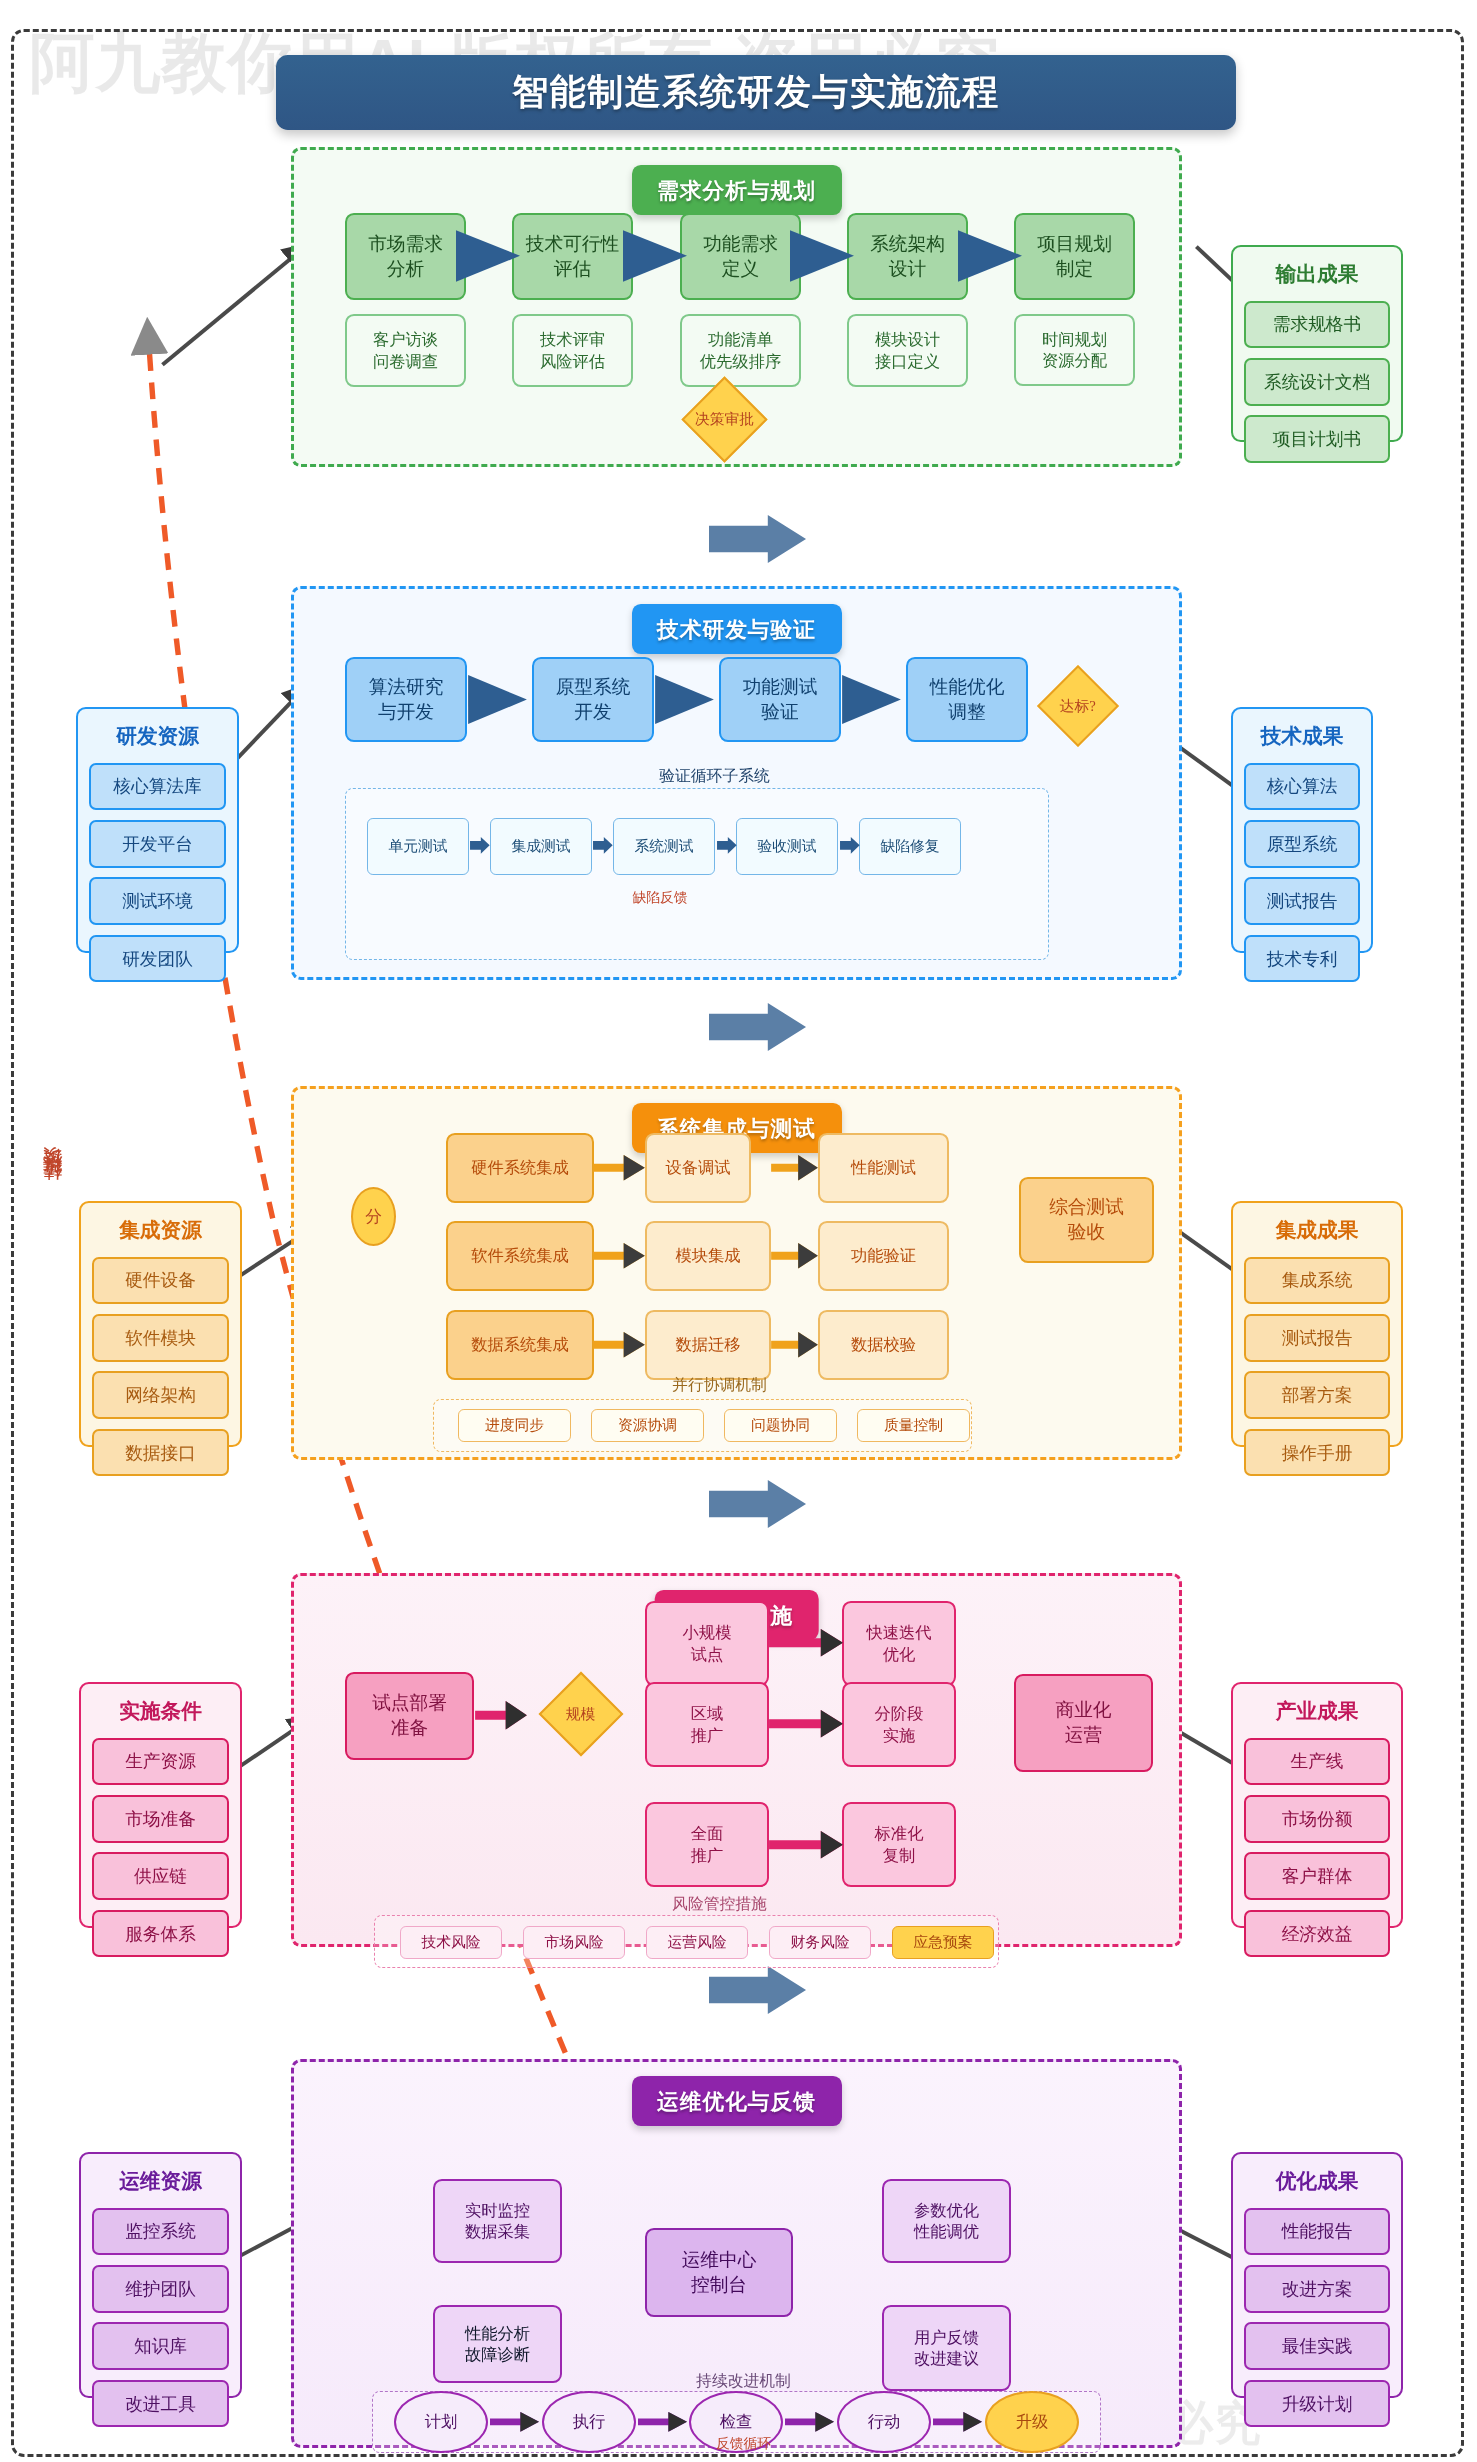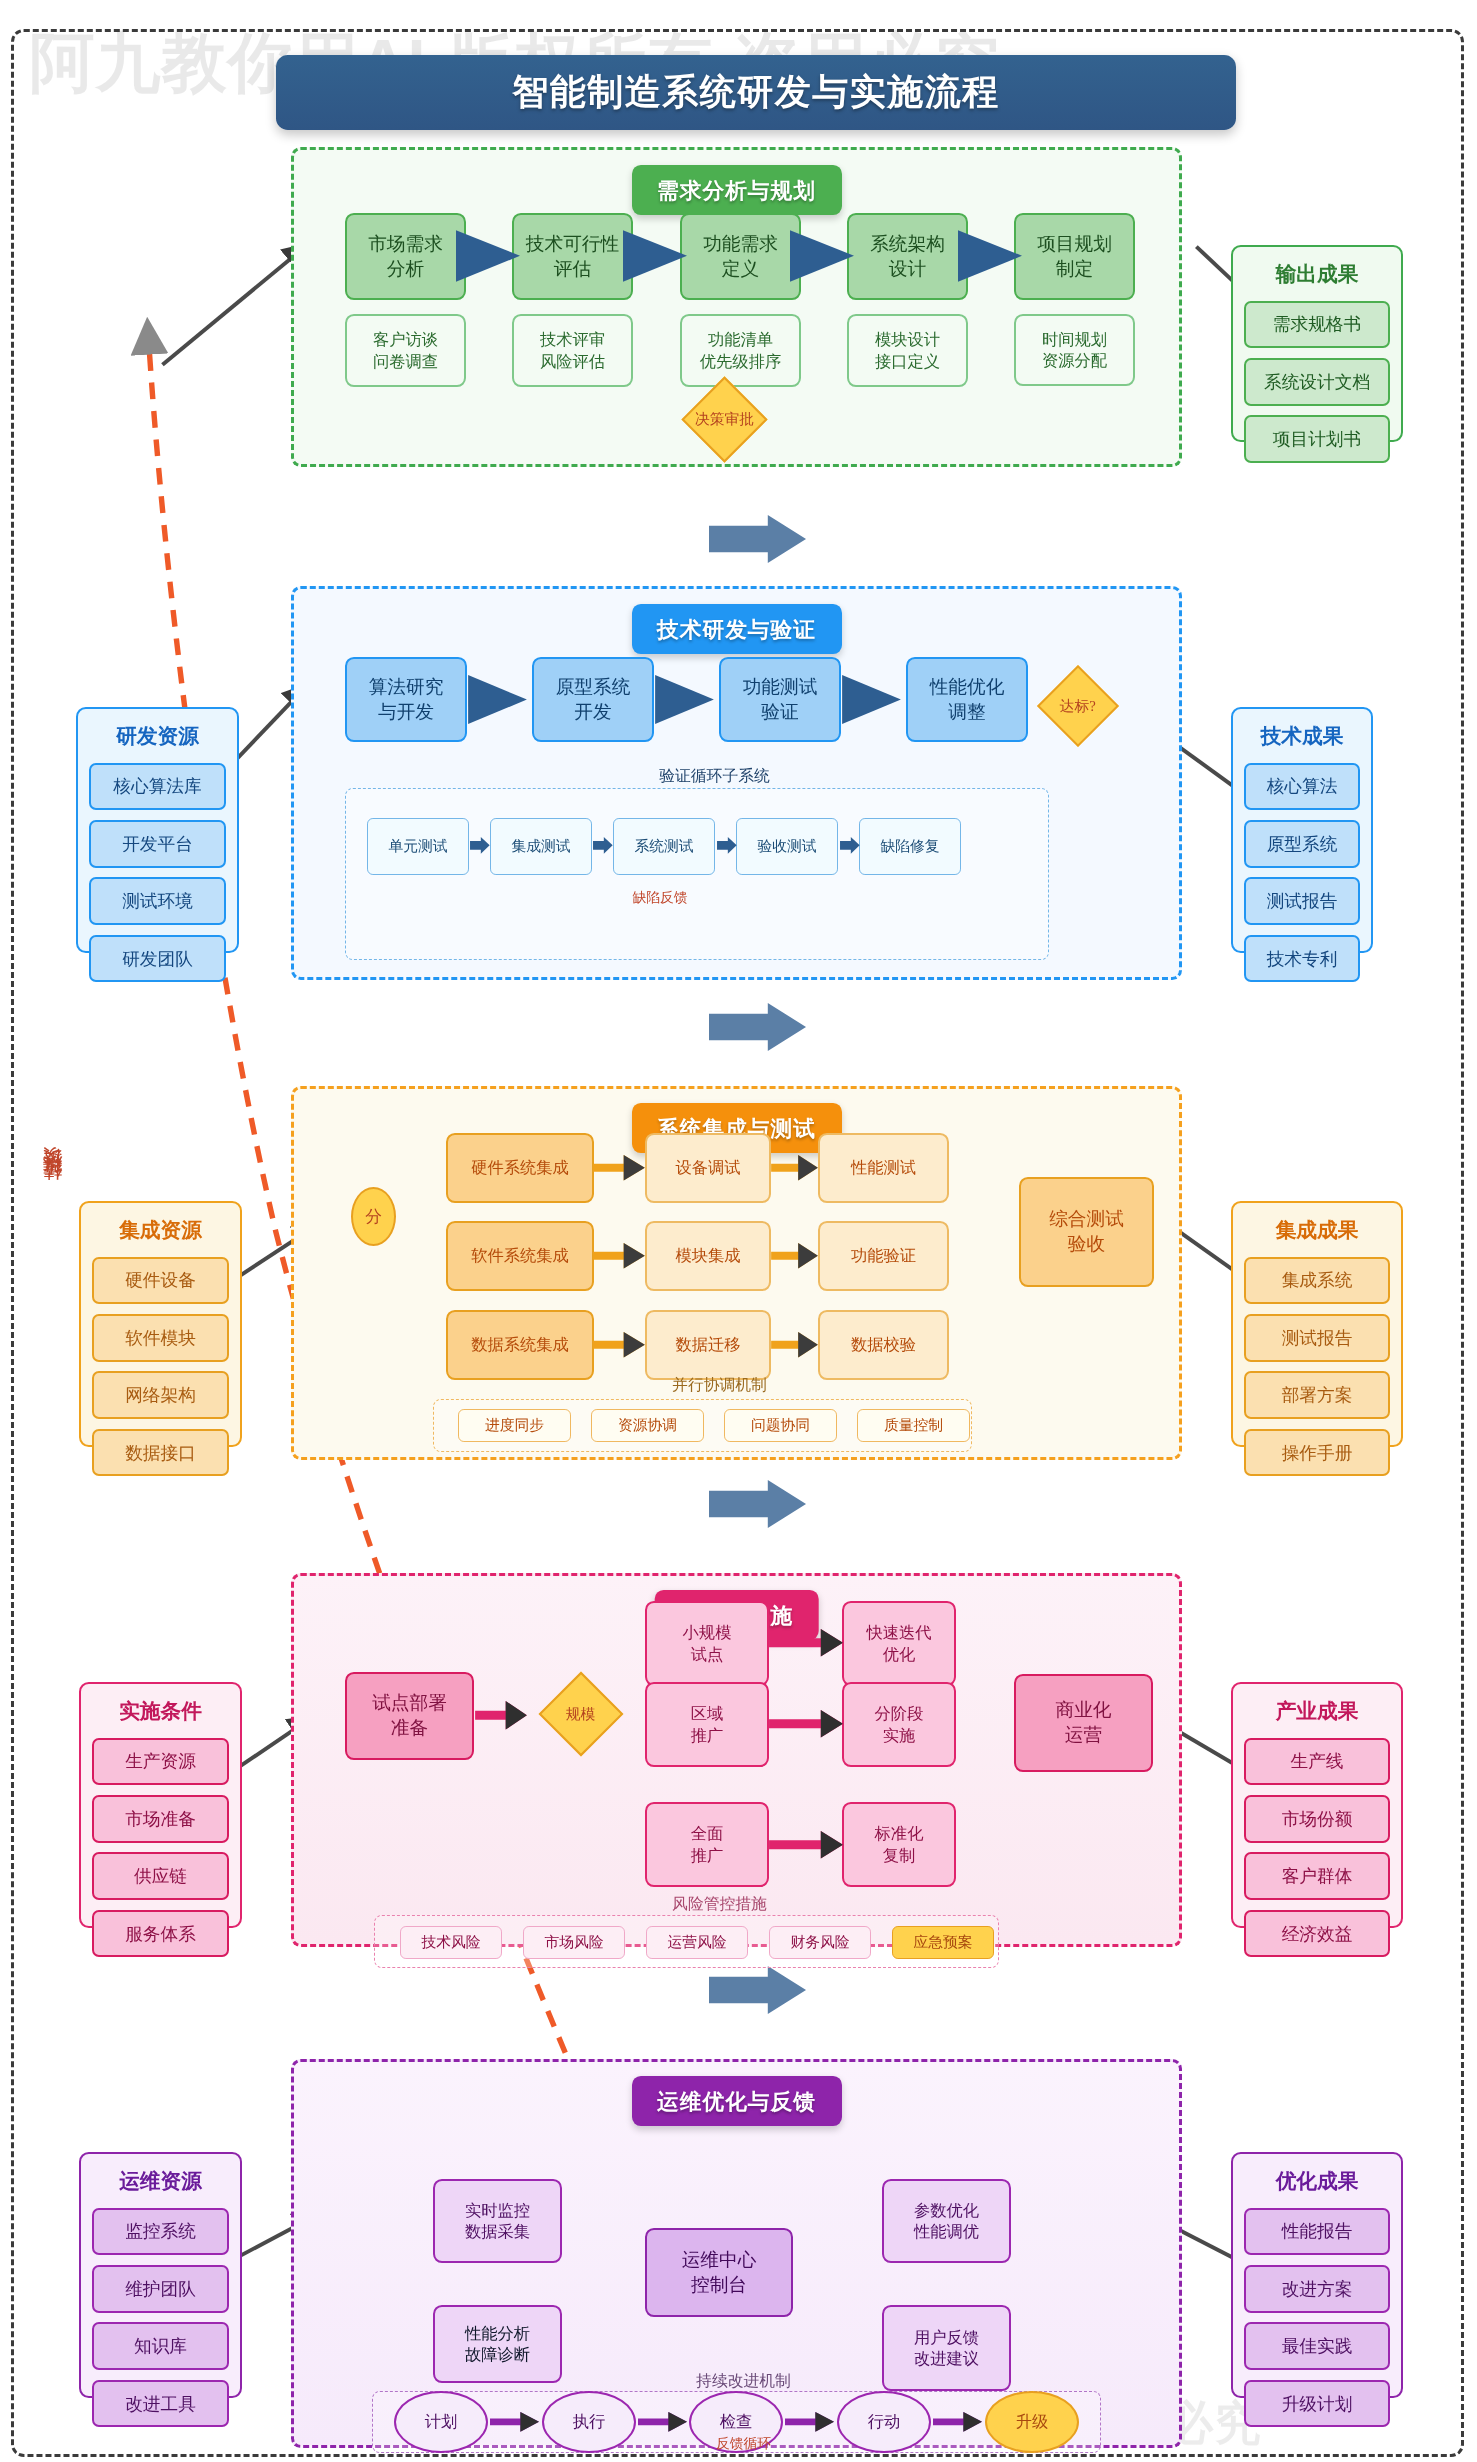--- a/index.html
+++ b/index.html
@@ -349,21 +349,21 @@
     <div class="sp-title" style="color:#d86c08;">集成成果</div>
     <div class="sp-item" style="border-color:#e8a020;background:#fbe0b0;color:#a85b10;">集成系统</div>
     <div class="sp-item" style="border-color:#e8a020;background:#fbe0b0;color:#a85b10;">测试报告</div>
     <div class="sp-item" style="border-color:#e8a020;background:#fbe0b0;color:#a85b10;">部署方案</div>
     <div class="sp-item" style="border-color:#e8a020;background:#fbe0b0;color:#a85b10;">操作手册</div>
   </div>
 
   <div class="ellipse" style="left:351px; top:1187px; width:45px; height:59px;">分</div>
 
   <div class="node small" style="left:446px; top:1133px; width:148px; height:70px; border-color:#e8a020; background:#fbd18c; color:#b54b0a;">硬件系统集成</div>
-  <div class="node small" style="left:645px; top:1133px; width:126px; height:70px; border-color:#eeba62; background:#fdeccd; color:#b54b0a;">设备调试</div>
+  <div class="node small" style="left:645px; top:1133px; width:106px; height:70px; border-color:#eeba62; background:#fdeccd; color:#b54b0a;">设备调试</div>
   <div class="node small" style="left:818px; top:1133px; width:131px; height:70px; border-color:#eeba62; background:#fdeccd; color:#b54b0a;">性能测试</div>
 
   <div class="node small" style="left:446px; top:1221px; width:148px; height:70px; border-color:#e8a020; background:#fbd18c; color:#b54b0a;">软件系统集成</div>
   <div class="node small" style="left:645px; top:1221px; width:126px; height:70px; border-color:#eeba62; background:#fdeccd; color:#b54b0a;">模块集成</div>
   <div class="node small" style="left:818px; top:1221px; width:131px; height:70px; border-color:#eeba62; background:#fdeccd; color:#b54b0a;">功能验证</div>
 
   <div class="node small" style="left:446px; top:1310px; width:148px; height:70px; border-color:#e8a020; background:#fbd18c; color:#b54b0a;">数据系统集成</div>
   <div class="node small" style="left:645px; top:1310px; width:126px; height:70px; border-color:#eeba62; background:#fdeccd; color:#b54b0a;">数据迁移</div>
   <div class="node small" style="left:818px; top:1310px; width:131px; height:70px; border-color:#eeba62; background:#fdeccd; color:#b54b0a;">数据校验</div>
 
@@ -385,21 +385,21 @@
       </svg></div>
   <div class="chev" style="left:593px; top:1332px;"><svg width="52" height="25.6" viewBox="0 0 105 52">
         <path d="M0,18 L62,18 L62,0 L105,26 L62,52 L62,34 L0,34 Z" fill="#f0a21c"></path>
         <path d="M62,0 L105,26 L62,52 Z" fill="#3c3c3c"></path>
       </svg></div>
   <div class="chev" style="left:771px; top:1332px;"><svg width="47" height="25.6" viewBox="0 0 95 52">
         <path d="M0,18 L55,18 L55,0 L95,26 L55,52 L55,34 L0,34 Z" fill="#f0a21c"></path>
         <path d="M55,0 L95,26 L55,52 Z" fill="#3c3c3c"></path>
       </svg></div>
 
-  <div class="node" style="left:1019px; top:1177px; width:135px; height:110px; border-color:#e8a020; background:#fbd18c; color:#b54b0a;">综合测试
+  <div class="node" style="left:1019px; top:1177px; width:135px; height:86px; border-color:#e8a020; background:#fbd18c; color:#b54b0a;">综合测试
 验收</div>
 
   <div class="sublabel" style="left:616px; top:1375px; width:207px; color:#9a6a20;">并行协调机制</div>
 
   <div class="subbox" style="left:433px; top:1399px; width:539px; height:53px; border-color:#f0b860; background:rgba(255,255,255,0.3);"></div>
 
   <div class="node tiny" style="left:458px; top:1409px; width:113px; height:33px; border-color:#f0b860; background:#fffdf2; color:#b54b0a;">进度同步</div>
   <div class="node tiny" style="left:591px; top:1409px; width:113px; height:33px; border-color:#f0b860; background:#fffdf2; color:#b54b0a;">资源协调</div>
   <div class="node tiny" style="left:724px; top:1409px; width:113px; height:33px; border-color:#f0b860; background:#fffdf2; color:#b54b0a;">问题协同</div>
   <div class="node tiny" style="left:857px; top:1409px; width:113px; height:33px; border-color:#f0b860; background:#fffdf2; color:#b54b0a;">质量控制</div>

